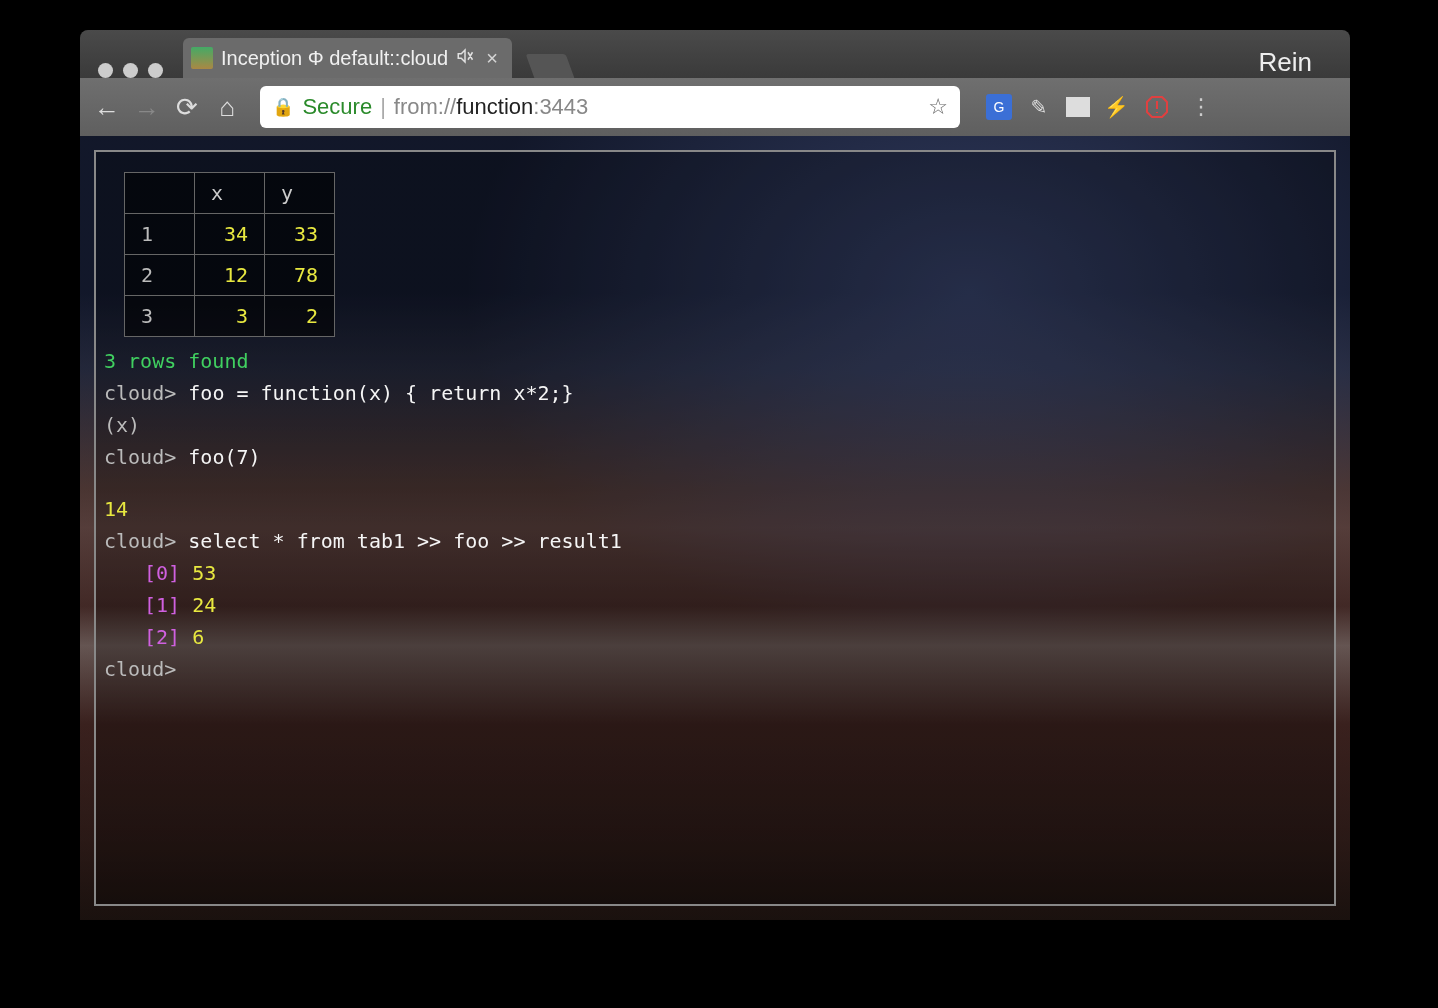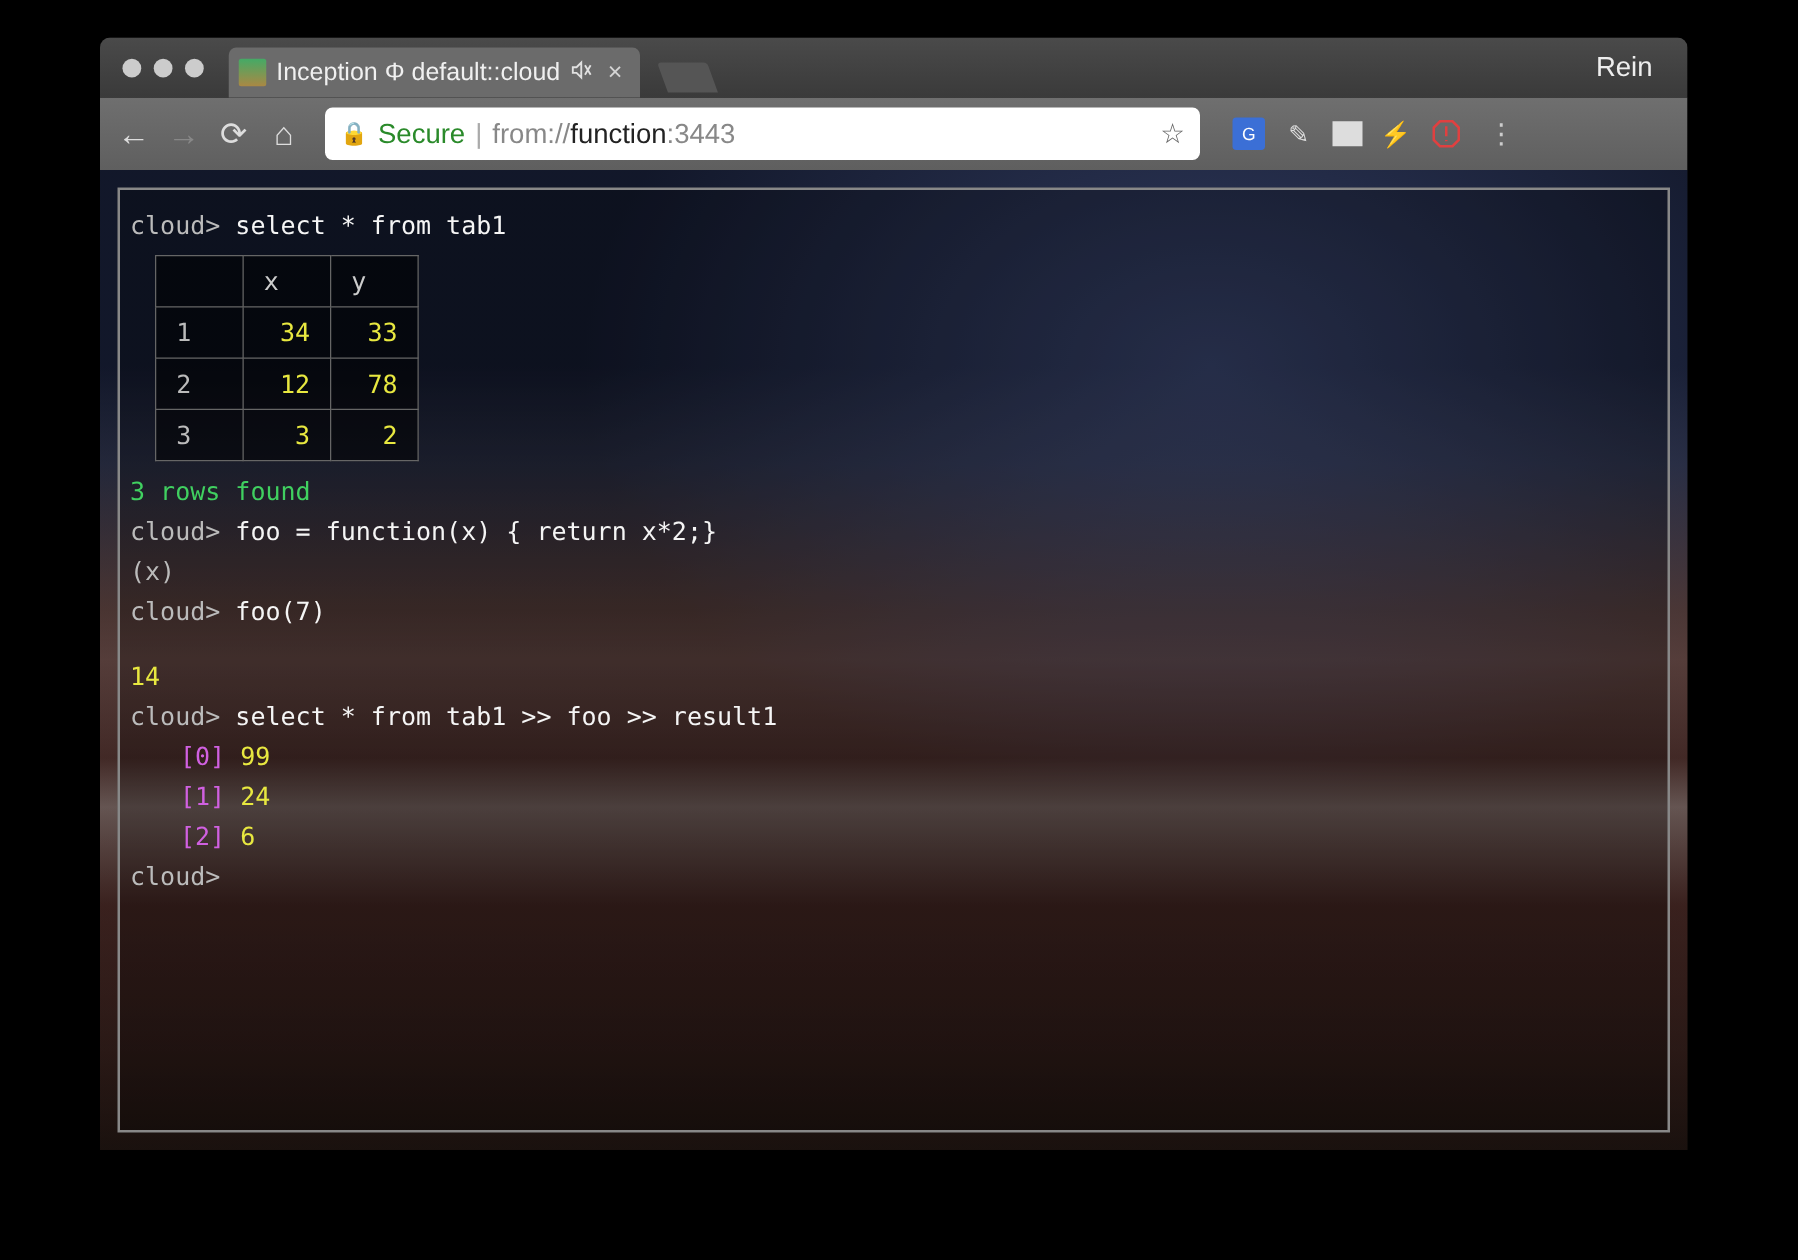--- a/index.html
+++ b/index.html
@@ -17,21 +17,21 @@
     background: #0a0a0a;
     border-radius: 8px 8px 0 0;
     overflow: hidden;
     display: flex;
     flex-direction: column;
   }
   .tab-bar {
     height: 48px;
     background: linear-gradient(#4a4a4a, #3a3a3a);
     display: flex;
-    align-items: center;
+    align-items: flex-end;
     padding: 0 12px;
     position: relative;
   }
   .window-controls {
     display: flex;
     gap: 10px;
     margin-right: 20px;
     margin-left: 6px;
   }
   .window-dot {
@@ -71,22 +71,22 @@
     width: 40px; height: 24px;
     background: #555;
     margin-left: 18px;
     margin-top: 16px;
     transform: skewX(20deg);
     border-radius: 3px 3px 0 0;
   }
   .profile-name {
     margin-left: auto;
     color: #eee;
-    font-size: 22px;
-    margin-right: 16px;
+    font-size: 26px;
+    margin-right: 26px;
   }
   .toolbar {
     height: 58px;
     background: linear-gradient(#6f6f6f, #5f5f5f);
     display: flex;
     align-items: center;
     padding: 0 12px;
     gap: 10px;
   }
   .nav-btn {
@@ -244,24 +244,20 @@
             <path d="M12 6v8M12 17v1" stroke="#e04040" stroke-width="2"></path>
           </svg>
       </div>
       <div class="menu-dots">⋮</div>
     </div>
   </div>
 
   <div class="content">
     <div class="terminal">
 
-      <div>
-        <span class="prompt">cloud&gt;</span>
-        <span class="cmd">select * from tab1</span>
-      </div>
 
       <table class="result-table">
         <tbody>
             <tr>
           <th></th>
           <th>x</th>
           <th>y</th>
         </tr>
         <tr>
           <td class="rownum">1</td>
@@ -295,21 +291,21 @@
       </div>
       <div class="result-yellow">14</div>
 
       <div>
         <span class="prompt">cloud&gt;</span>
         <span class="cmd">select * from tab1 &gt;&gt; foo &gt;&gt; result1</span>
       </div>
 
       <div class="indent">
         <span class="child-idx">[0]</span>
-        <span class="child-val">99</span>
+        <span class="child-val">53</span>
       </div>
       <div class="indent">
         <span class="child-idx">[1]</span>
         <span class="child-val">24</span>
       </div>
       <div class="indent">
         <span class="child-idx">[2]</span>
         <span class="child-val">6</span>
       </div>
 

